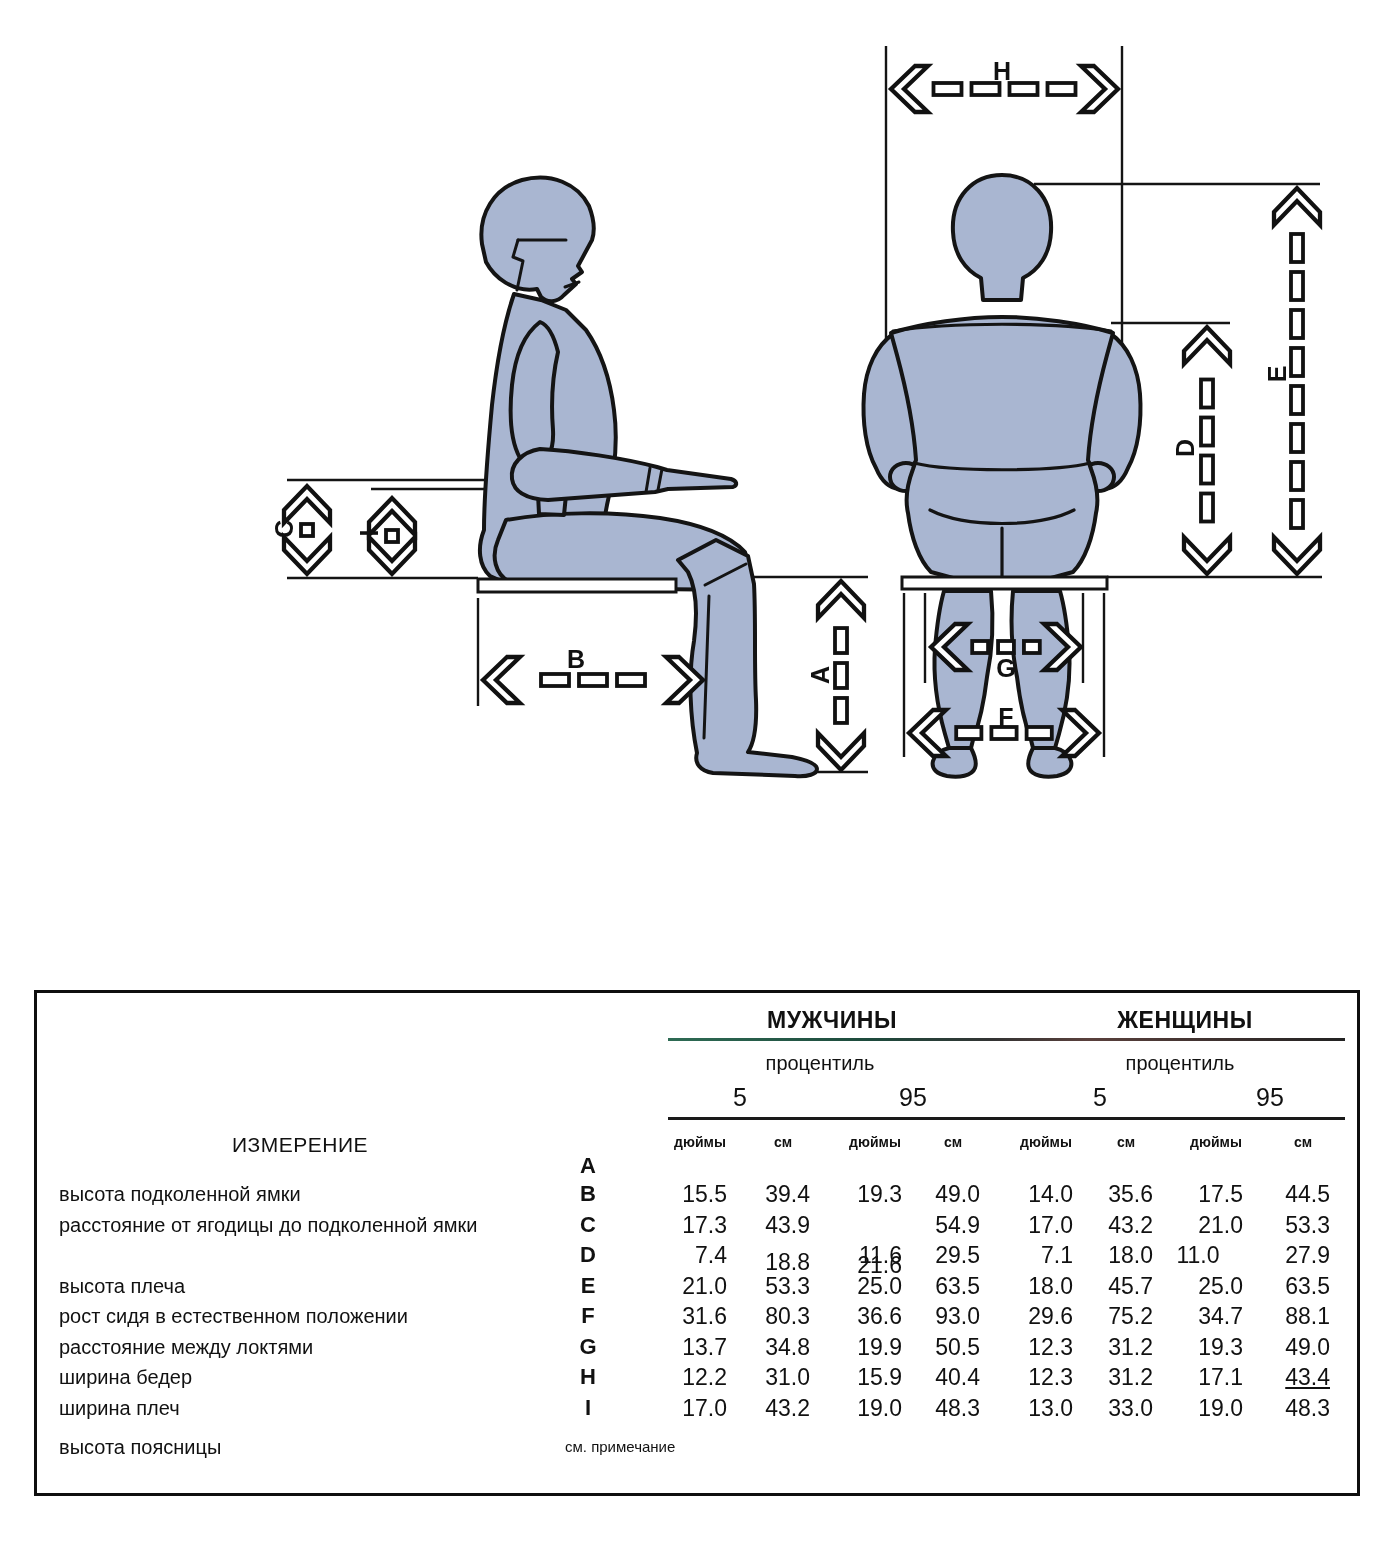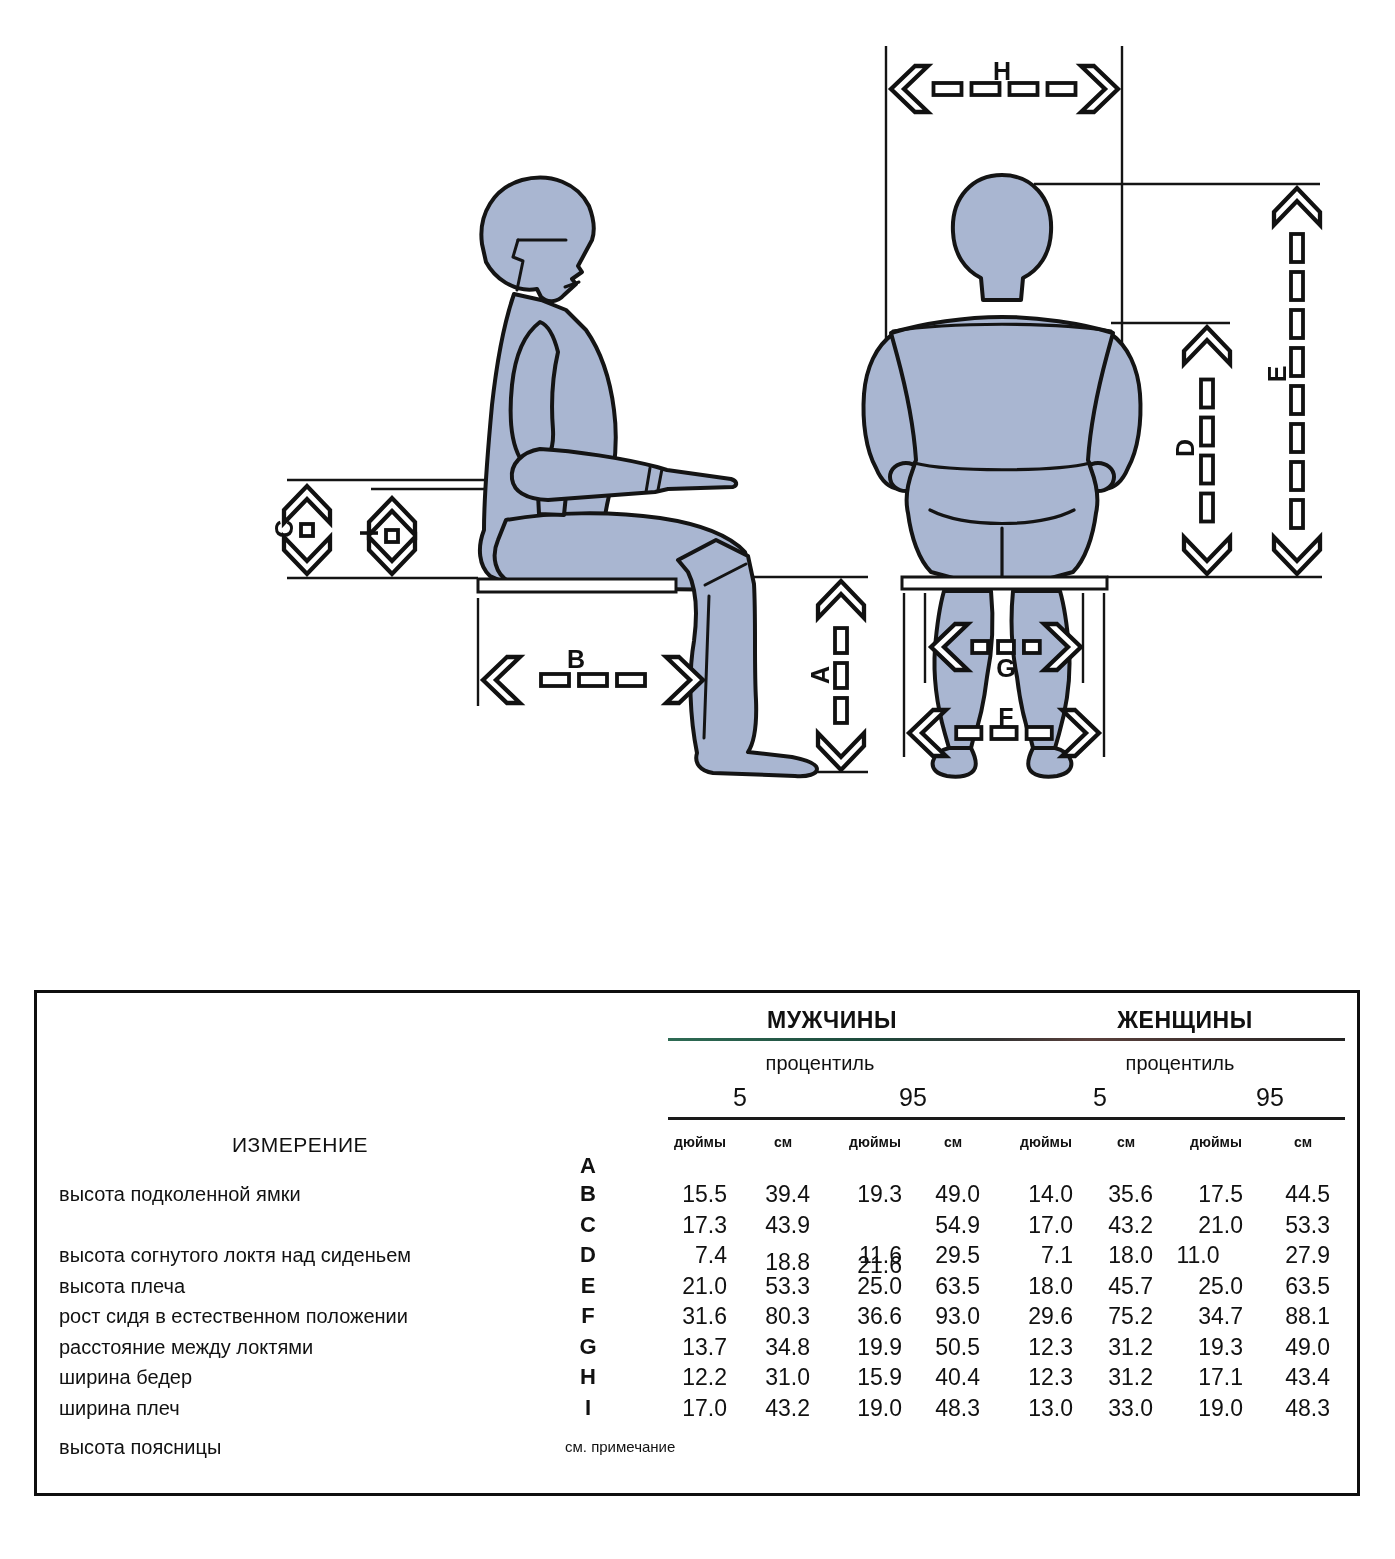--- a/index.html
+++ b/index.html
@@ -255,32 +255,32 @@
           <span class="val" style="left: 600px;">15.5</span>
           <span class="val" style="left: 683px;">39.4</span>
           <span class="val" style="left: 775px;">19.3</span>
           <span class="val" style="left: 853px;">49.0</span>
           <span class="val" style="left: 946px;">14.0</span>
           <span class="val" style="left: 1026px;">35.6</span>
           <span class="val" style="left: 1116px;">17.5</span>
           <span class="val" style="left: 1203px;">44.5</span>
         </div>
         <div class="trow" style="top: 217px;">
+          <span class="lbl">расстояние от ягодицы до подколенной ямки</span>
           <span class="ltr">C</span>
           <span class="val" style="left: 600px;">17.3</span>
           <span class="val" style="left: 683px;">43.9</span>
           <span class="val" style="left: 775px; margin-top: 40px;">21.6</span>
           <span class="val" style="left: 853px;">54.9</span>
           <span class="val" style="left: 946px;">17.0</span>
           <span class="val" style="left: 1026px;">43.2</span>
           <span class="val" style="left: 1116px;">21.0</span>
           <span class="val" style="left: 1203px;">53.3</span>
         </div>
         <div class="trow" style="top: 247px;">
-          <span class="lbl">высота согнутого локтя над сиденьем</span>
           <span class="ltr">D</span>
           <span class="val" style="left: 600px;">7.4</span>
           <span class="val" style="left: 683px; margin-top: 7px;">18.8</span>
           <span class="val" style="left: 775px;">11.6</span>
           <span class="val" style="left: 853px;">29.5</span>
           <span class="val" style="left: 946px;">7.1</span>
           <span class="val" style="left: 1026px;">18.0</span>
           <span class="val" style="left: 1116px; text-align: center;">11.0</span>
           <span class="val" style="left: 1203px;">27.9</span>
         </div>
@@ -323,21 +323,21 @@
         <div class="trow" style="top: 369px;">
           <span class="lbl">ширина бедер</span>
           <span class="ltr">H</span>
           <span class="val" style="left: 600px;">12.2</span>
           <span class="val" style="left: 683px;">31.0</span>
           <span class="val" style="left: 775px;">15.9</span>
           <span class="val" style="left: 853px;">40.4</span>
           <span class="val" style="left: 946px;">12.3</span>
           <span class="val" style="left: 1026px;">31.2</span>
           <span class="val" style="left: 1116px;">17.1</span>
-          <span class="val" style="left: 1203px;">43.4</span>
+          <span class="val" style="left: 1203px; text-decoration: underline;">43.4</span>
         </div>
         <div class="trow" style="top: 400px;">
           <span class="lbl">ширина плеч</span>
           <span class="ltr">I</span>
           <span class="val" style="left: 600px;">17.0</span>
           <span class="val" style="left: 683px;">43.2</span>
           <span class="val" style="left: 775px;">19.0</span>
           <span class="val" style="left: 853px;">48.3</span>
           <span class="val" style="left: 946px;">13.0</span>
           <span class="val" style="left: 1026px;">33.0</span>

